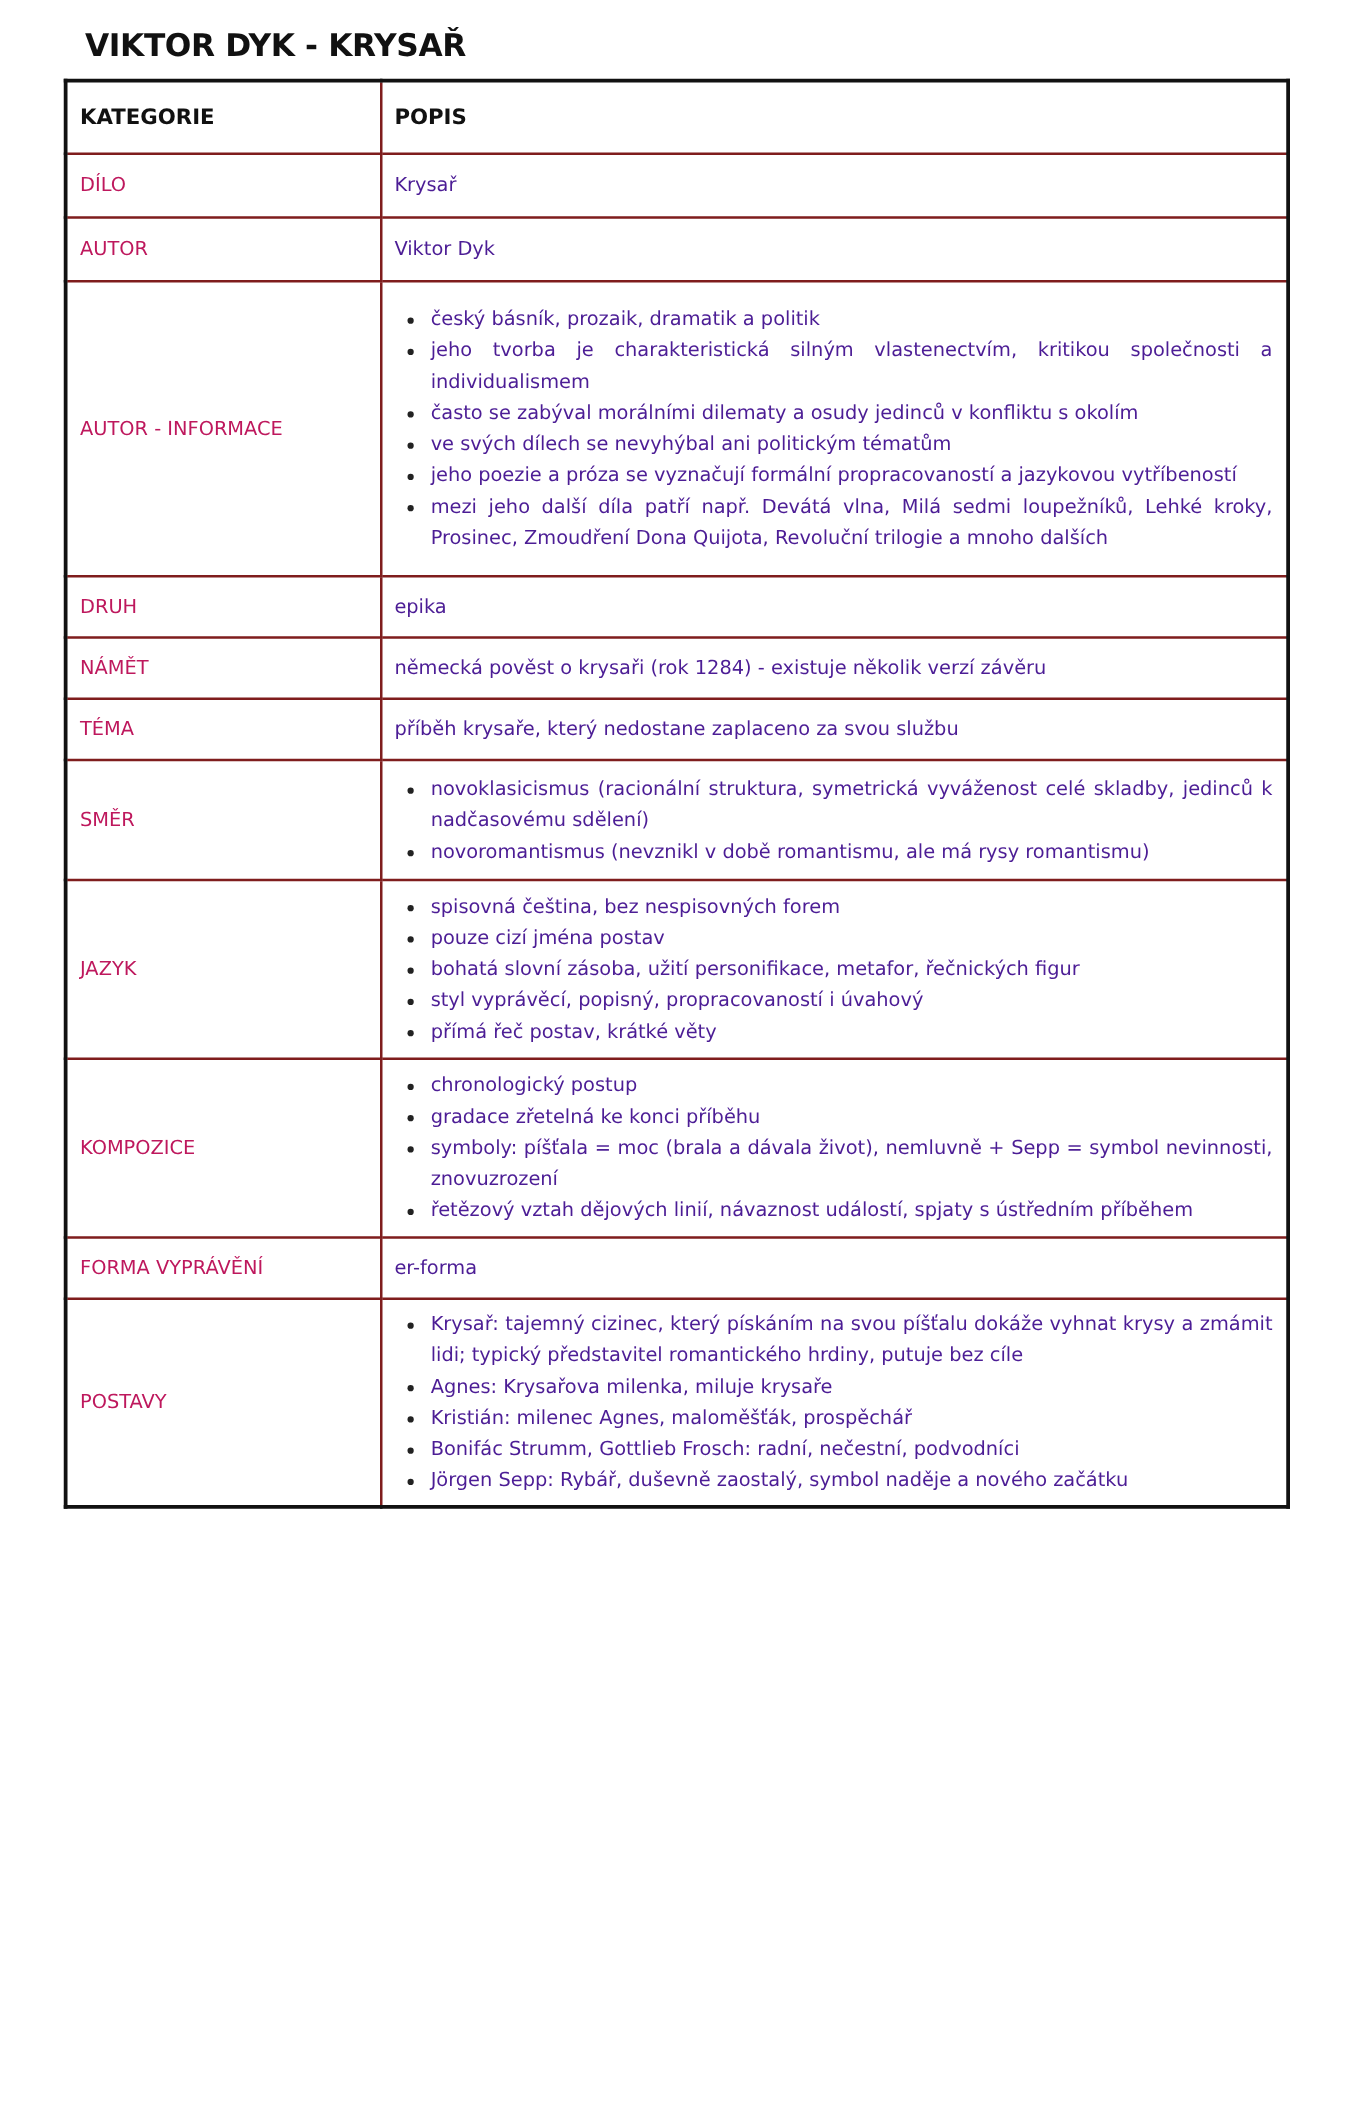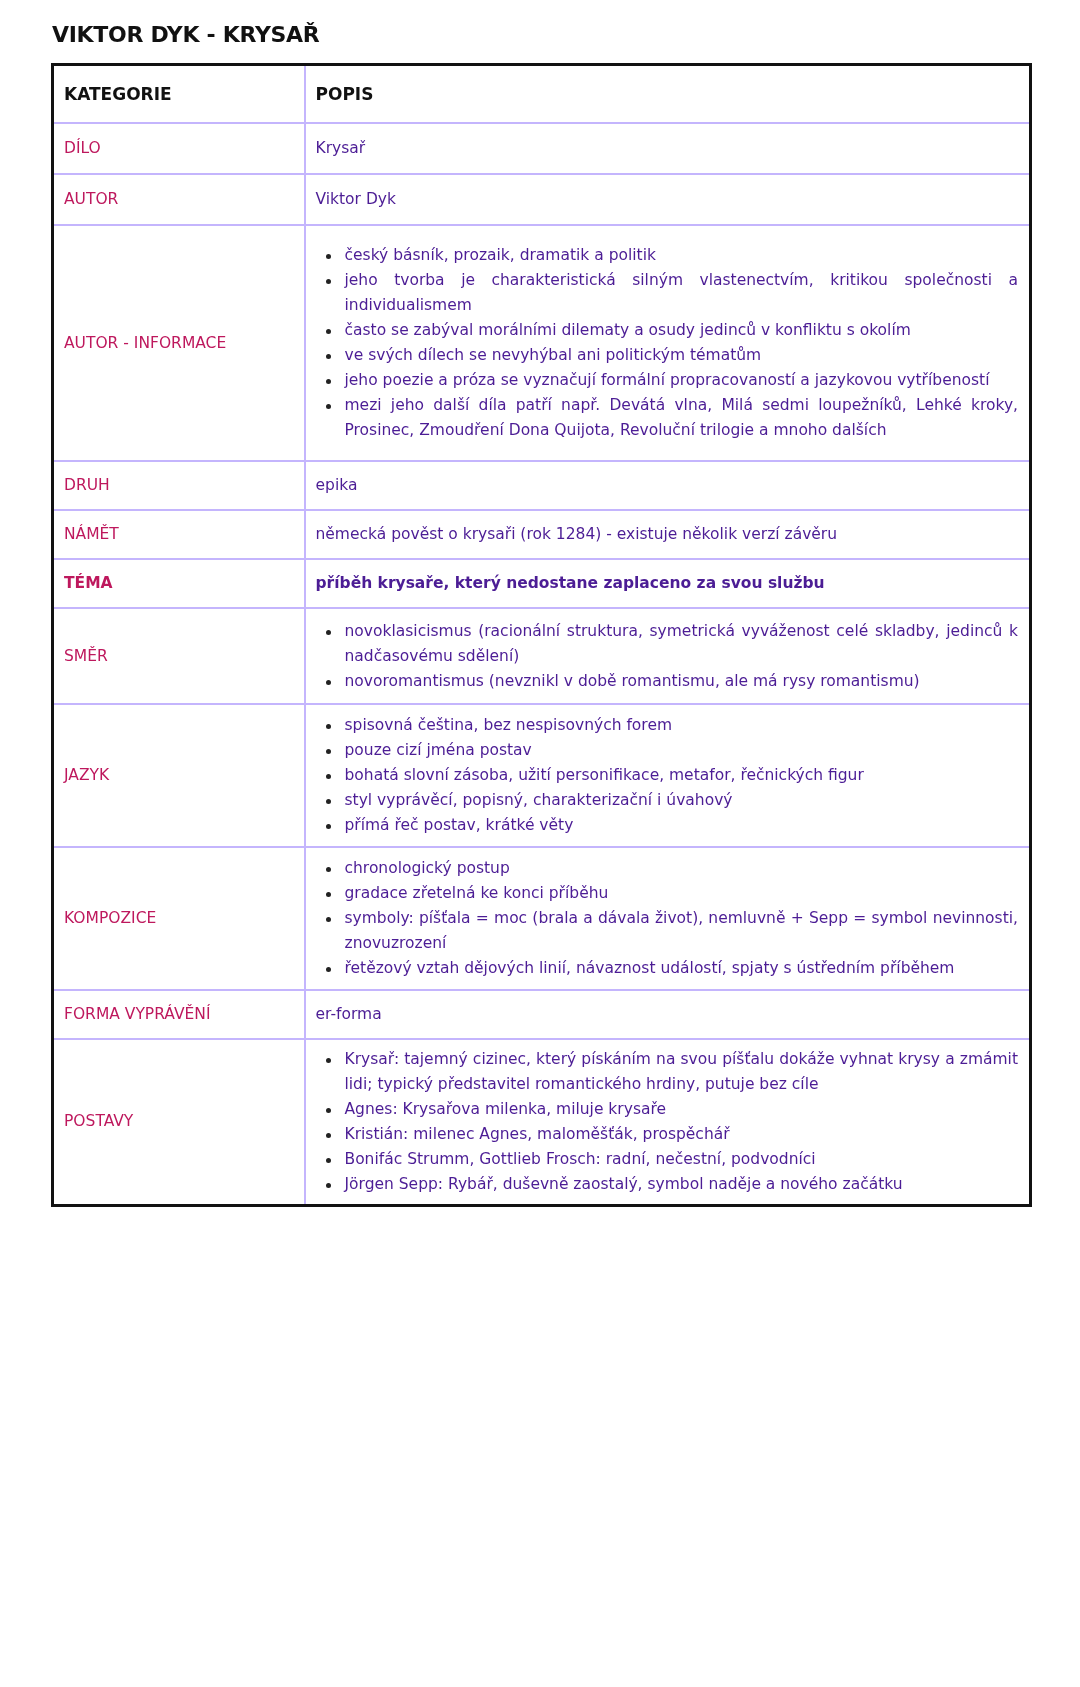--- a/index.html
+++ b/index.html
@@ -1,19 +1,19 @@
 <!DOCTYPE html>
 <html><head>
 <meta charset="utf-8">
 <style>
   html, body { margin: 0; padding: 0; background: #ffffff; }
   body { width: 1080px; height: 1687px; position: relative; font-family: "DejaVu Sans", sans-serif; color: #1a1a1a; }
-  .title { position: absolute; left: 52px; top: 22px; font-size: 22px; font-weight: bold; letter-spacing: -0.3px; color: #111; margin: 0; }
+  .title { position: absolute; left: 68px; top: 22px; font-size: 25px; font-weight: bold; letter-spacing: -0.3px; color: #111; margin: 0; }
   table.doc { position: absolute; left: 51px; top: 63px; width: 981px; border-collapse: collapse; border: 3px solid #111; table-layout: fixed; }
-  table.doc td, table.doc th { border: 2px solid #c4b5fd; vertical-align: middle; text-align: left; padding: 0 10px; font-size: 15.5px; line-height: 25px; }
+  table.doc td, table.doc th { border: 2px solid #7f1d1d; vertical-align: middle; text-align: left; padding: 0 10px; font-size: 15.5px; line-height: 25px; }
   table.doc th { font-weight: bold; font-size: 17px; height: 56px; color: #111; }
   col.c1 { width: 252px; }
   .cat { color: #be185d; }
   .desc { color: #4c1d95; padding-right: 11px !important; }
   ul.bl { margin: 0; padding: 0 0 0 29px; list-style: none; }
   ul.bl li { position: relative; text-align: justify; }
   ul.bl li::before { content: ""; position: absolute; left: -19px; top: 11px; width: 5px; height: 5px; border-radius: 50%; background: #222; }
   .p { text-align: justify; }
 </style>
 </head>
@@ -63,21 +63,21 @@
         <td class="desc">
           <div class="p">epika</div>
         </td>
       </tr>
       <tr style="height: 49px;">
         <td class="cat">NÁMĚT</td>
         <td class="desc">
           <div class="p">německá pověst o krysaři (rok 1284) - existuje několik verzí závěru</div>
         </td>
       </tr>
-      <tr style="height: 49px; font-weight: bold;">
+      <tr style="height: 49px;">
         <td class="cat">TÉMA</td>
         <td class="desc">
           <div class="p">příběh krysaře, který nedostane zaplaceno za svou službu</div>
         </td>
       </tr>
       <tr style="height: 96px;">
         <td class="cat">SMĚR</td>
         <td class="desc">
           <ul class="bl">
             <li>novoklasicismus (racionální struktura, symetrická vyváženost celé skladby, jedinců k nadčasovému sdělení)</li>
@@ -85,21 +85,21 @@
           </ul>
         </td>
       </tr>
       <tr style="height: 143px;">
         <td class="cat">JAZYK</td>
         <td class="desc">
           <ul class="bl">
             <li>spisovná čeština, bez nespisovných forem</li>
             <li>pouze cizí jména postav</li>
             <li>bohatá slovní zásoba, užití personifikace, metafor, řečnických figur</li>
-            <li>styl vyprávěcí, popisný, charakterizační i úvahový</li>
+            <li>styl vyprávěcí, popisný, propracovaností i úvahový</li>
             <li>přímá řeč postav, krátké věty</li>
           </ul>
         </td>
       </tr>
       <tr style="height: 143px;">
         <td class="cat">KOMPOZICE</td>
         <td class="desc">
           <ul class="bl">
             <li>chronologický postup</li>
             <li>gradace zřetelná ke konci příběhu</li>

